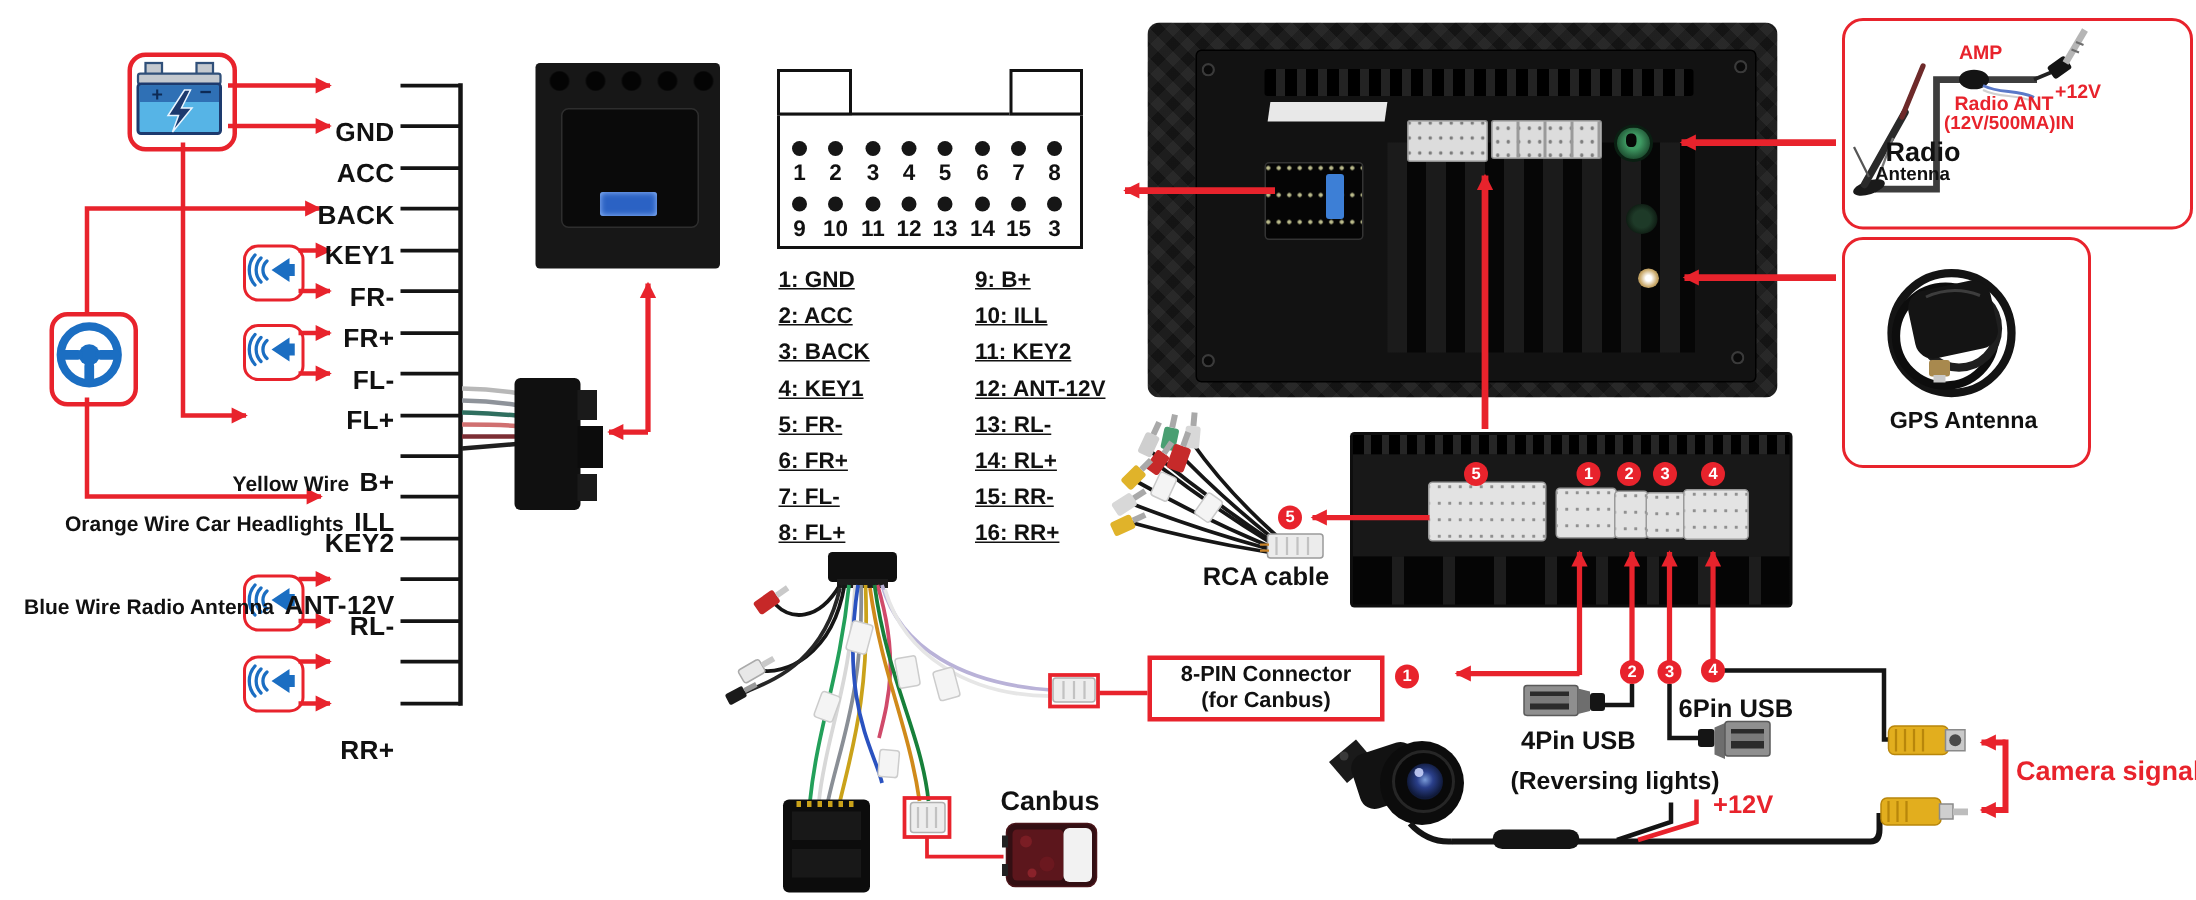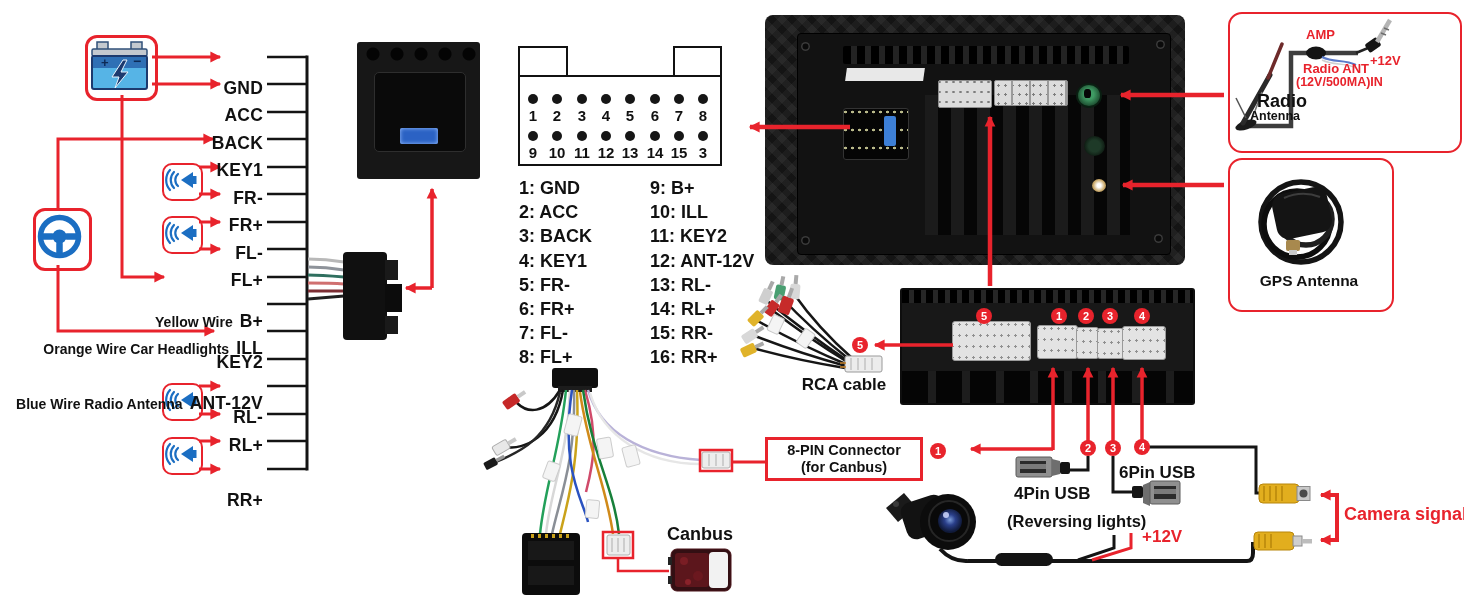--- a/index.html
+++ b/index.html
@@ -14,21 +14,21 @@
   .rframe{position:absolute;border:3px solid #e8232c;border-radius:12px;background:#fff;}
   
   .photo1{position:absolute;left:357px;top:42px;width:123px;height:137px;background:#171717;border-radius:3px;}
   .p1holes{position:absolute;left:357px;top:44px;width:123px;height:20px;
     background-image:radial-gradient(circle,#040404 6px,transparent 7px);background-size:24px 20px;background-position:4px 0;}
   .p1sock{position:absolute;left:374px;top:72px;width:90px;height:78px;background:#0a0a0a;border:1px solid #2e2e2e;border-radius:5px;}
   .p1fuse{position:absolute;left:400px;top:128px;width:38px;height:16px;background:#2b62c4;border-radius:2px;box-shadow:inset 0 0 4px #9cc2ff;}
   
   .pd{position:absolute;background:#fff;border:2.5px solid #111;}
   .pnum{position:absolute;width:28px;text-align:center;font-size:15px;font-weight:700;}
-  .leg{position:absolute;font-size:18px;font-weight:700;white-space:nowrap;}
+  .leg{position:absolute;font-size:15px;font-weight:700;white-space:nowrap;text-decoration:underline;}
   
   .unit{position:absolute;left:765px;top:15px;width:420px;height:250px;border-radius:8px;background-color:#1d1d1d;
     background-image:repeating-linear-gradient(45deg,rgba(255,255,255,.05) 0 7px,transparent 7px 14px),
                      repeating-linear-gradient(-45deg,rgba(0,0,0,.3) 0 7px,transparent 7px 14px);}
   .unit-inner{position:absolute;left:797px;top:33px;width:372px;height:220px;background:#121212;border:1px solid #000;border-radius:4px;}
   .vent{position:absolute;left:843px;top:46px;width:286px;height:18px;border-radius:2px;
     background:repeating-linear-gradient(90deg,#000 0 8px,#232323 8px 14px);}
   .sticker{position:absolute;left:846px;top:68px;width:78px;height:13px;background:#e8e8e8;transform:skewX(-8deg);}
   .sink{position:absolute;left:925px;top:95px;width:205px;height:140px;
     background:repeating-linear-gradient(90deg,#1b1b1b 0 13px,#060606 13px 26px);}
@@ -479,24 +479,20 @@
       <span class="wlm">KEY2</span>
     </div>
   <div class="wl txt" style="top:348px">
       <span class="wlp">Blue Wire Radio Antenna</span>
       <span class="wlm">ANT-12V</span>
     </div>
   <div class="wl txt" style="top:375px">
       <span class="wlp"></span>
       <span class="wlm">RL-</span>
     </div>
-  <div class="wl txt" style="top:403px">
-      <span class="wlp"></span>
-      <span class="wlm">RL+</span>
-    </div>
   <div class="wl txt" style="top:458px">
       <span class="wlp"></span>
       <span class="wlm">RR+</span>
     </div>
 
   <span class="pnum txt" style="left:519px;top:107px">1</span>
   <span class="pnum txt" style="left:543px;top:107px">2</span>
   <span class="pnum txt" style="left:568px;top:107px">3</span>
   <span class="pnum txt" style="left:592px;top:107px">4</span>
   <span class="pnum txt" style="left:616px;top:107px">5</span>

